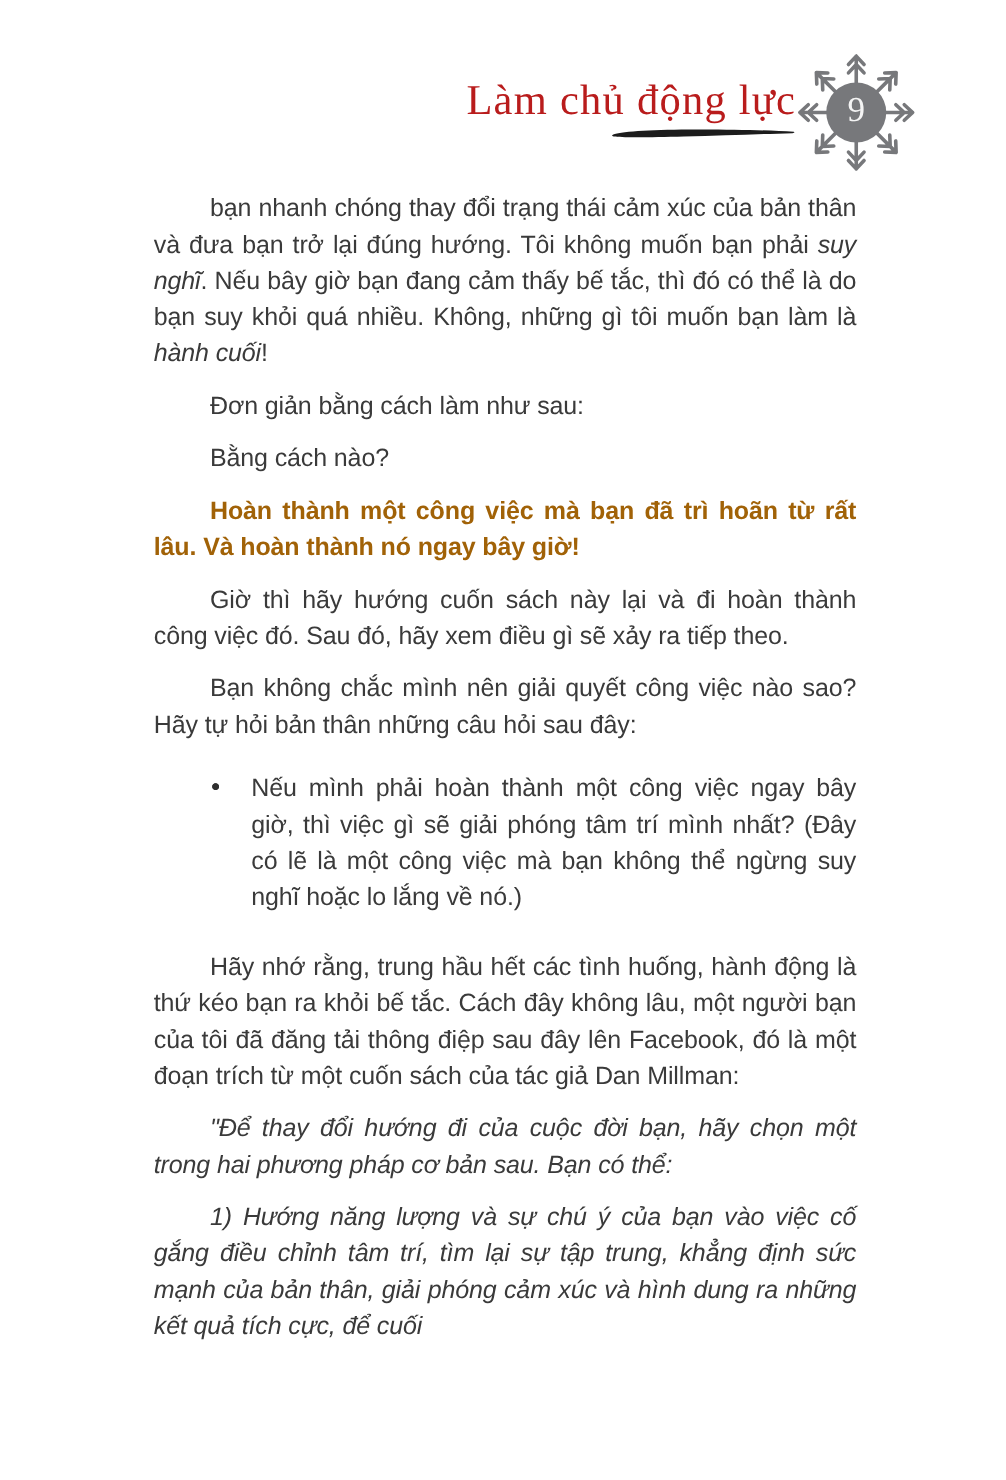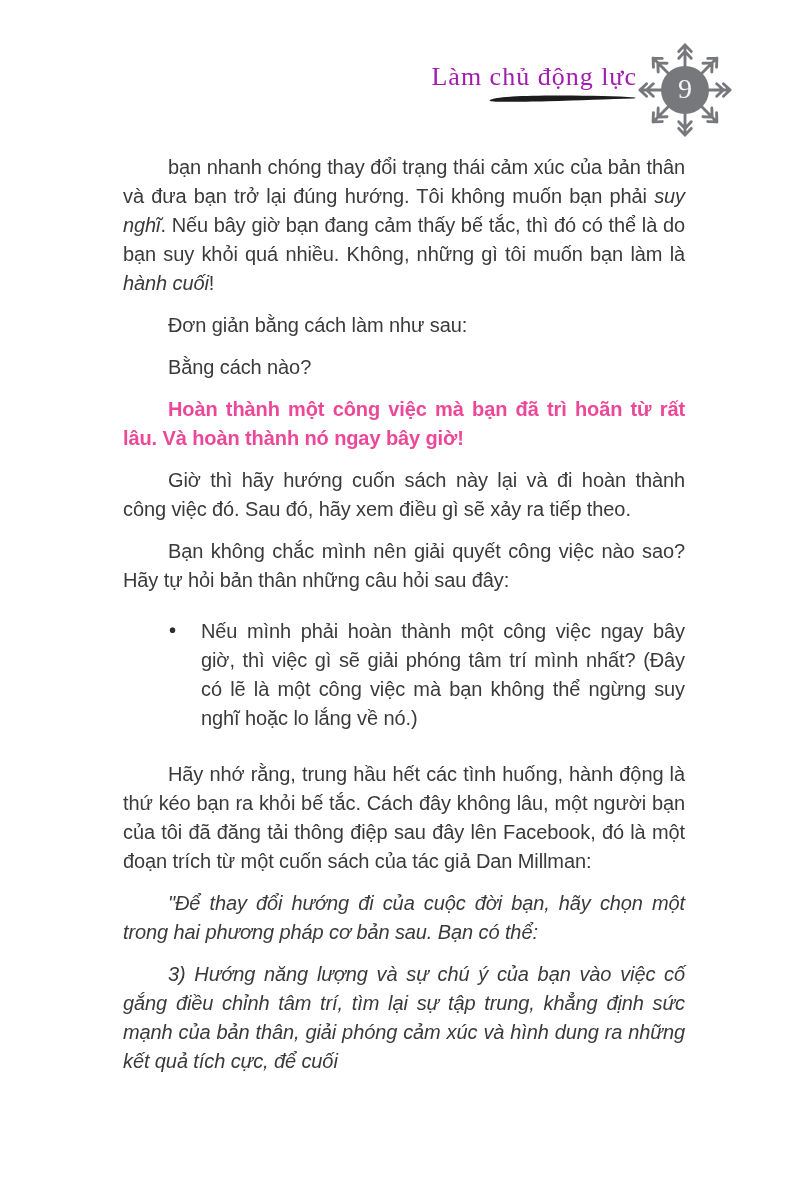--- a/index.html
+++ b/index.html
@@ -26,22 +26,22 @@
     height: 100px;
   }
   .running-head-wrap {
     position: absolute;
     top: 20px;
     right: 168px;
     text-align: right;
   }
   .running-head {
     font-family: "Liberation Serif", "DejaVu Serif", serif;
-    font-size: 26px;
-    color: #a21caf;
+    font-size: 34px;
+    color: #b91c1c;
     letter-spacing: 1px;
     white-space: nowrap;
   }
   .brush-underline {
     display: block;
     margin-top: 2px;
     width: 148px;
     height: 10px;
     margin-left: auto;
   }
@@ -81,21 +81,21 @@
     color: #3a3a3a;
     text-align: justify;
     letter-spacing: -0.1px;
   }
   .para {
     margin: 0 0 13px 0;
     text-indent: 45px;
   }
   .para.bold {
     font-weight: bold;
-    color: #ec4899;
+    color: #a16207;
   }
   .para.italic {
     font-style: italic;
   }
   .para em {
     font-style: italic;
   }
   ul.qlist {
     margin: 22px 0 27px 0;
     padding: 0 0 0 78px;
@@ -183,16 +183,16 @@
       <li>
         <span class="bullet">•</span>
         <span>Nếu mình phải hoàn thành một công việc ngay bây giờ, thì việc gì sẽ giải phóng tâm trí mình nhất? (Đây có lẽ là một công việc mà bạn không thể ngừng suy nghĩ hoặc lo lắng về nó.)</span>
       </li>
     </ul>
 
     <p class="para">Hãy nhớ rằng, trung hầu hết các tình huống, hành động là thứ kéo bạn ra khỏi bế tắc. Cách đây không lâu, một người bạn của tôi đã đăng tải thông điệp sau đây lên Facebook, đó là một đoạn trích từ một cuốn sách của tác giả Dan Millman:</p>
 
     <p class="para italic">"Để thay đổi hướng đi của cuộc đời bạn, hãy chọn một trong hai phương pháp cơ bản sau. Bạn có thể:</p>
 
-    <p class="para italic">3) Hướng năng lượng và sự chú ý của bạn vào việc cố gắng điều chỉnh tâm trí, tìm lại sự tập trung, khẳng định sức mạnh của bản thân, giải phóng cảm xúc và hình dung ra những kết quả tích cực, để cuối</p>
+    <p class="para italic">1) Hướng năng lượng và sự chú ý của bạn vào việc cố gắng điều chỉnh tâm trí, tìm lại sự tập trung, khẳng định sức mạnh của bản thân, giải phóng cảm xúc và hình dung ra những kết quả tích cực, để cuối</p>
 
   </main>
 </div>
 
 </body></html>

